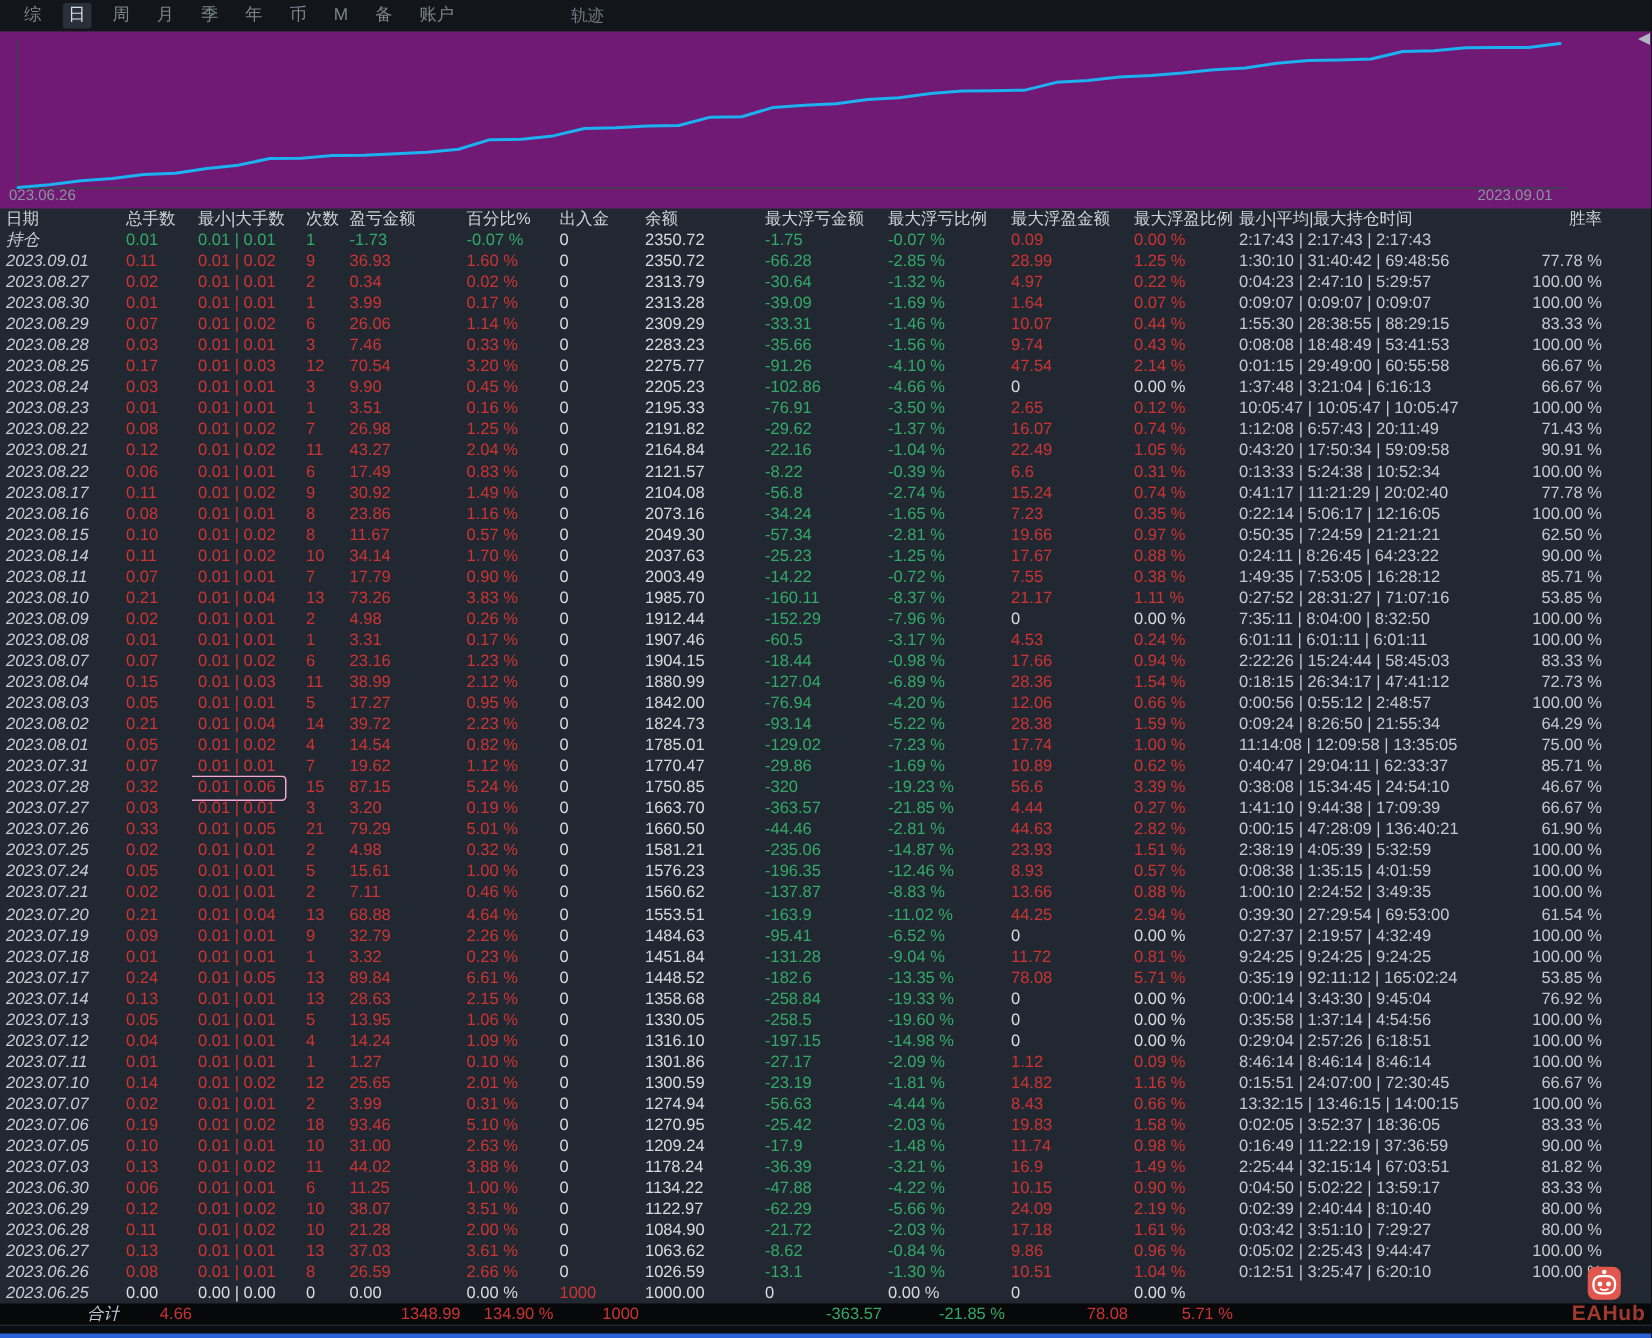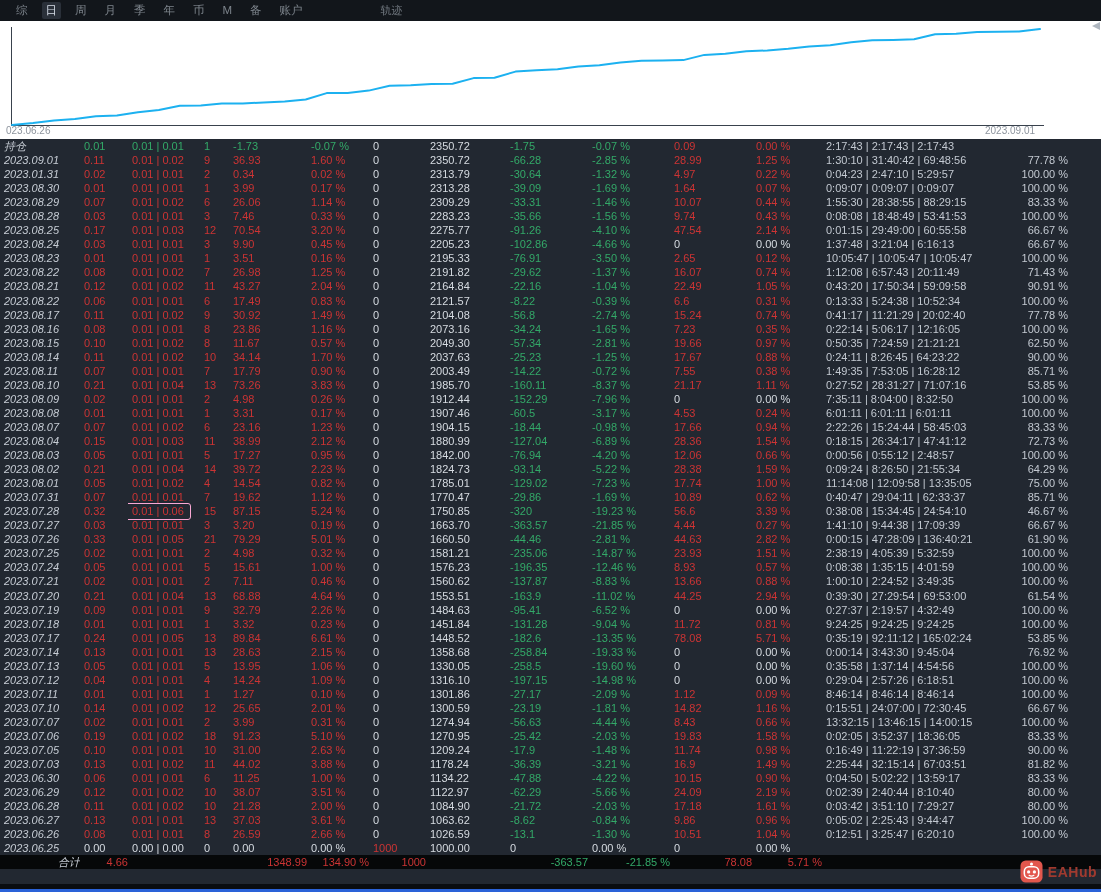--- a/index.html
+++ b/index.html
@@ -14,21 +14,21 @@
     position:absolute; top:0; left:0; right:0; height:21px;
     background:#12161b; display:flex; align-items:center; padding-left:12px;
   }
   .menu-item {
     color:#7d848c; margin-right:10px; padding:1px 4px; font-size:11.5px;
     line-height:15px; cursor:default; white-space:nowrap;
   }
   .menu-item.selected { background:#2a3039; border-radius:2px; color:#d5dce6; }
   .menu-trail { color:#70777f; margin-left:64px; font-size:11px; }
   
-  .chart { position:absolute; top:21px; left:0; right:0; height:118px; background:#ffffff; }
+  .chart { position:absolute; top:21px; left:0; right:0; height:118px; background:#701a75; }
   .chart svg { display:block; }
   .chart-label { position:absolute; font-size:10px; color:#8d949d; top:104px; }
   .chart-label.start { left:6px; }
   .chart-label.end { left:985px; }
   
   .table { position:absolute; top:139px; left:0; right:0; }
   .trow {
     display:grid; height:14.06px; line-height:14px; align-items:center;
     grid-template-columns:80px 48px 72px 29px 78px 62px 57px 80px 82px 82px 82px 70px 185px 94px;
   }
@@ -40,21 +40,21 @@
   .c-white { color:#d6dbe1; }
   .c-dim   { color:#c3c9d1; }
   .c-red   { color:#cc3434; }
   .c-green { color:#33a968; }
   .hl { display:inline-block; border:1px solid #f9a8d4; border-radius:3px;
         padding:0 6px 1px 6px; margin-left:-7px; }
   
   .footer-strip { position:absolute; top:884px; left:0; right:0; height:8px; background:#0a0d11; }
   .bottom-line  { position:absolute; bottom:0; left:0; right:0; height:3px; background:#2a62d8; }
   .watermark {
-    position:absolute; right:4px; bottom:9px; display:flex; align-items:center; z-index:5;
+    position:absolute; right:4px; bottom:9px; display:flex; align-items:center; z-index:5;flex-direction:column;
   }
   .wm-logo { width:23px; height:23px; margin-right:5px; }
   .wm-text { font-size:14px; font-weight:bold; color:#a03a2f; letter-spacing:0.5px; }
 </style>
 </head>
 <body>
 
 <div class="app">
 
   <div class="menubar">
@@ -78,20 +78,36 @@
       <line x1="11.5" y1="6" x2="11.5" y2="105" stroke="#39424d" stroke-width="1"></line>
       <line x1="11" y1="104.5" x2="1044" y2="104.5" stroke="#39424d" stroke-width="1"></line>
       <polyline id="equity-line" fill="none" stroke="#1cb1f0" stroke-width="2" stroke-linejoin="round" stroke-linecap="round" points="12.0,104.0 33.0,102.1 54.0,99.5 74.9,98.0 95.9,95.3 116.9,94.5 137.9,91.3 158.9,89.1 179.8,84.7 200.8,84.5 221.8,82.6 242.8,82.5 263.8,81.5 284.7,80.5 305.7,78.5 326.7,72.1 347.7,71.9 368.7,69.6 389.6,64.7 410.6,64.2 431.6,63.0 452.6,62.7 473.6,57.1 494.5,56.8 515.5,50.6 536.5,49.2 557.5,48.2 578.4,45.4 599.4,44.2 620.4,41.4 641.4,39.7 662.4,39.5 683.3,39.1 704.3,33.9 725.3,32.7 746.3,30.3 767.3,29.4 788.2,27.7 809.2,25.5 830.2,24.3 851.2,21.2 872.2,19.3 893.1,19.0 914.1,18.3 935.1,13.3 956.1,12.8 977.1,10.9 998.0,10.7 1019.0,10.6 1040.0,8.0"></polyline>
       <polygon points="1100,1 1100,9 1092,5" fill="#aeb6bf"></polygon>
     </svg>
     <span class="chart-label start">023.06.26</span>
     <span class="chart-label end">2023.09.01</span>
   </div>
 
   <div class="table" id="stats-table">
+      <div class="trow head">
+        <div class="cell col0">日期</div>
+        <div class="cell col1">总手数</div>
+        <div class="cell col2">最小|大手数</div>
+        <div class="cell col3">次数</div>
+        <div class="cell col4">盈亏金额</div>
+        <div class="cell col5">百分比%</div>
+        <div class="cell col6">出入金</div>
+        <div class="cell col7">余额</div>
+        <div class="cell col8">最大浮亏金额</div>
+        <div class="cell col9">最大浮亏比例</div>
+        <div class="cell col10">最大浮盈金额</div>
+        <div class="cell col11">最大浮盈比例</div>
+        <div class="cell col12">最小|平均|最大持仓时间</div>
+        <div class="cell col13">胜率</div>
+      </div>
       <div class="trow">
         <div class="cell col0 c-date">持仓</div>
         <div class="cell col1 c-green">0.01</div>
         <div class="cell col2 c-green">0.01 | 0.01</div>
         <div class="cell col3 c-green">1</div>
         <div class="cell col4 c-green">-1.73</div>
         <div class="cell col5 c-green">-0.07 %</div>
         <div class="cell col6 c-white">0</div>
         <div class="cell col7 c-white">2350.72</div>
         <div class="cell col8 c-green">-1.75</div>
@@ -111,21 +127,21 @@
         <div class="cell col6 c-white">0</div>
         <div class="cell col7 c-white">2350.72</div>
         <div class="cell col8 c-green">-66.28</div>
         <div class="cell col9 c-green">-2.85 %</div>
         <div class="cell col10 c-red">28.99</div>
         <div class="cell col11 c-red">1.25 %</div>
         <div class="cell col12 c-dim">1:30:10 | 31:40:42 | 69:48:56</div>
         <div class="cell col13 c-dim">77.78 %</div>
       </div>
       <div class="trow">
-        <div class="cell col0 c-date">2023.01.31</div>
+        <div class="cell col0 c-date">2023.08.27</div>
         <div class="cell col1 c-red">0.02</div>
         <div class="cell col2 c-red">0.01 | 0.01</div>
         <div class="cell col3 c-red">2</div>
         <div class="cell col4 c-red">0.34</div>
         <div class="cell col5 c-red">0.02 %</div>
         <div class="cell col6 c-white">0</div>
         <div class="cell col7 c-white">2313.79</div>
         <div class="cell col8 c-green">-30.64</div>
         <div class="cell col9 c-green">-1.32 %</div>
         <div class="cell col10 c-red">4.97</div>
@@ -755,21 +771,21 @@
         <div class="cell col10 c-red">8.43</div>
         <div class="cell col11 c-red">0.66 %</div>
         <div class="cell col12 c-dim">13:32:15 | 13:46:15 | 14:00:15</div>
         <div class="cell col13 c-dim">100.00 %</div>
       </div>
       <div class="trow">
         <div class="cell col0 c-date">2023.07.06</div>
         <div class="cell col1 c-red">0.19</div>
         <div class="cell col2 c-red">0.01 | 0.02</div>
         <div class="cell col3 c-red">18</div>
-        <div class="cell col4 c-red">91.23</div>
+        <div class="cell col4 c-red">93.46</div>
         <div class="cell col5 c-red">5.10 %</div>
         <div class="cell col6 c-white">0</div>
         <div class="cell col7 c-white">1270.95</div>
         <div class="cell col8 c-green">-25.42</div>
         <div class="cell col9 c-green">-2.03 %</div>
         <div class="cell col10 c-red">19.83</div>
         <div class="cell col11 c-red">1.58 %</div>
         <div class="cell col12 c-dim">0:02:05 | 3:52:37 | 18:36:05</div>
         <div class="cell col13 c-dim">83.33 %</div>
       </div>

